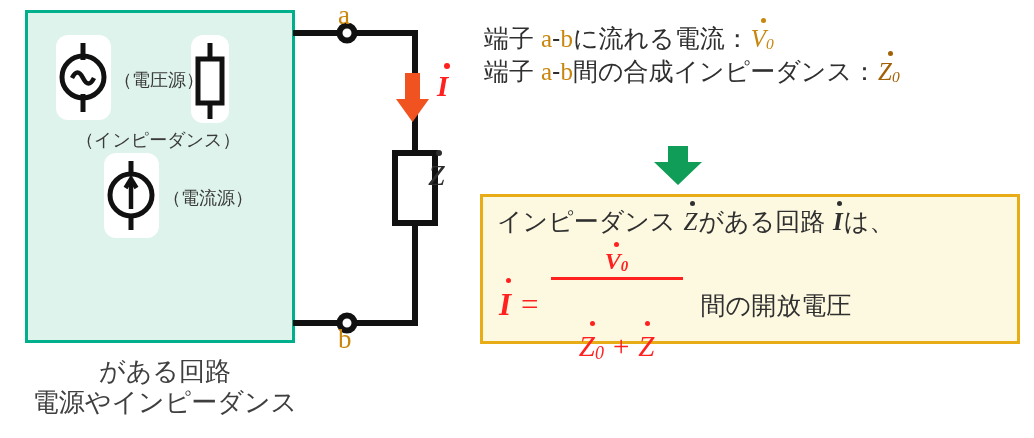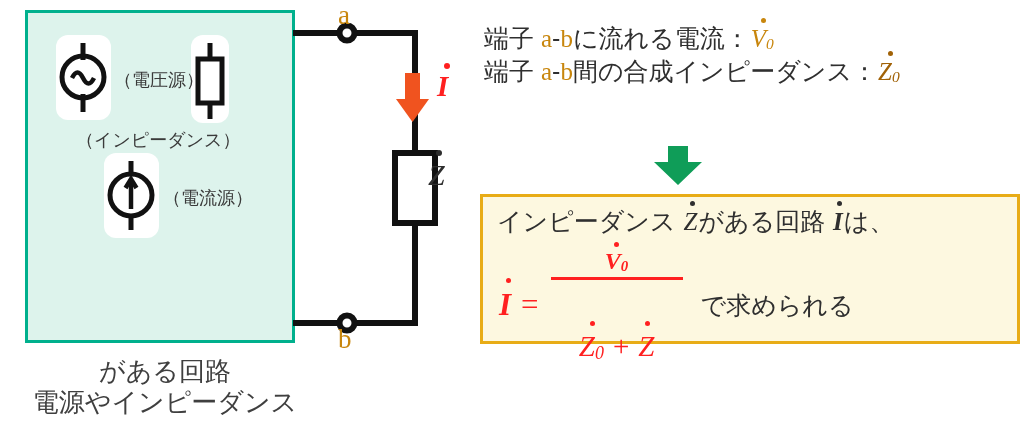--- a/index.html
+++ b/index.html
@@ -310,17 +310,17 @@
     <div id="result-line1"><span>インピーダンス </span><span class="var-z"><span class="odot"></span><span>Z</span></span><span>がある回路 </span><span class="var-v" style="font-weight:bold"><span class="odot"></span><span>I</span></span><span>は、</span></div>
 
     <div id="formula">
       <span class="lhs"><span class="odot"></span><span>I</span></span>
       <span class="eq">=</span>
       <span class="frac">
         <span class="num"><span class="odot"></span><span>V</span><span class="sub">0</span></span>
         <span class="bar"></span>
         <span class="den"><span class="var-z" style="color:#ff2020"><span class="odot"></span><span>Z</span><span class="sub">0</span></span><span style="font-style:normal;padding:0 8px;">+</span><span class="var-z" style="color:#ff2020"><span class="odot"></span><span>Z</span></span></span>
       </span>
-      <span class="tail">で求められる</span>
+      <span class="tail">間の開放電圧</span>
     </div>
   </div>
 
 </div>
 
 </body></html>

